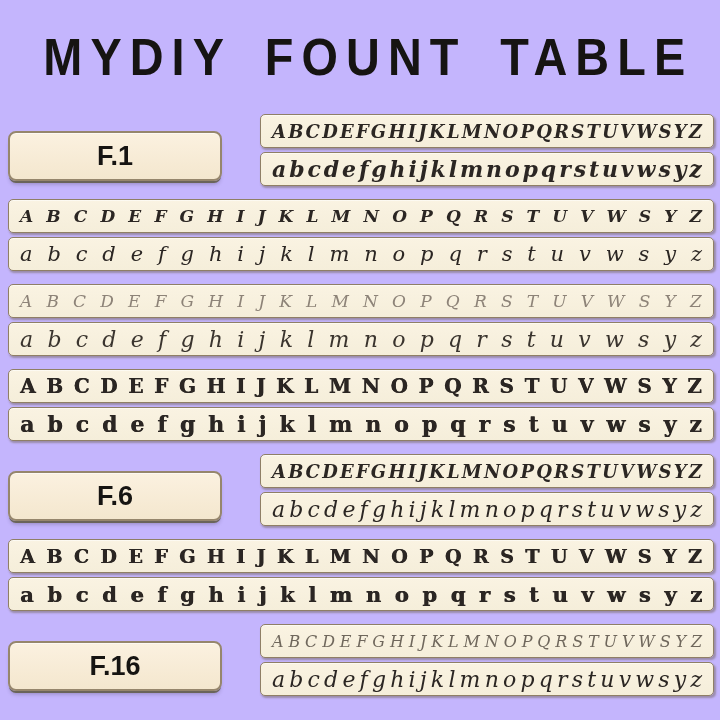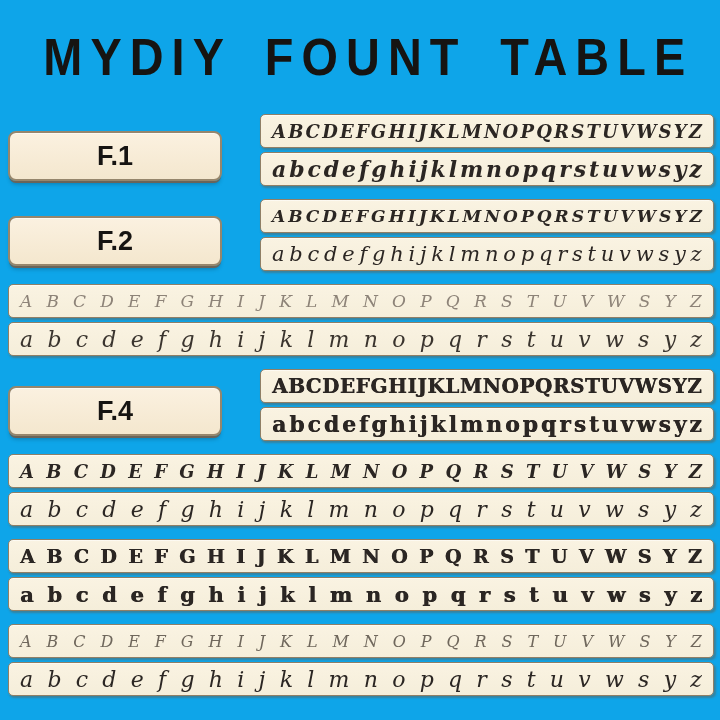--- a/index.html
+++ b/index.html
@@ -1,21 +1,21 @@
 <!DOCTYPE html>
 <html><head>
 <meta charset="utf-8">
 <style>
   html, body { margin: 0; padding: 0; background: #ffffff; }
   .page {
     width: 720px; height: 720px;
     box-sizing: border-box;
     padding: 0 6px 0 8px;
     overflow: hidden;
-    background: #0ea5e9;
+    background: #c4b5fd;
     font-family: "Liberation Sans", sans-serif;
     position: relative;
   }
   .title {
     margin: 0;
     padding-top: 26px;
     height: 62px;
     text-align: center;
     font-family: "Liberation Sans", sans-serif;
     font-weight: 700;
@@ -178,21 +178,20 @@
             <span>v</span>
             <span>w</span>
             <span>s</span>
             <span>y</span>
             <span>z</span>
           </div>
       </div>
     </div>
 
     <div class="row style-ornate">
-      <button class="label-btn">F.2</button>
       <div class="strips">
         <div class="strip up">
             <span>A</span>
             <span>B</span>
             <span>C</span>
             <span>D</span>
             <span>E</span>
             <span>F</span>
             <span>G</span>
             <span>H</span>
@@ -301,21 +300,20 @@
             <span>v</span>
             <span>w</span>
             <span>s</span>
             <span>y</span>
             <span>z</span>
           </div>
       </div>
     </div>
 
     <div class="row style-serif-bold">
-      <button class="label-btn">F.4</button>
       <div class="strips">
         <div class="strip up">
             <span>A</span>
             <span>B</span>
             <span>C</span>
             <span>D</span>
             <span>E</span>
             <span>F</span>
             <span>G</span>
             <span>H</span>
@@ -363,20 +361,21 @@
             <span>v</span>
             <span>w</span>
             <span>s</span>
             <span>y</span>
             <span>z</span>
           </div>
       </div>
     </div>
 
     <div class="row style-script-medium">
+      <button class="label-btn">F.6</button>
       <div class="strips">
         <div class="strip up">
             <span>A</span>
             <span>B</span>
             <span>C</span>
             <span>D</span>
             <span>E</span>
             <span>F</span>
             <span>G</span>
             <span>H</span>
@@ -485,20 +484,21 @@
             <span>v</span>
             <span>w</span>
             <span>s</span>
             <span>y</span>
             <span>z</span>
           </div>
       </div>
     </div>
 
     <div class="row style-calligraphy">
+      <button class="label-btn">F.16</button>
       <div class="strips">
         <div class="strip up">
             <span>A</span>
             <span>B</span>
             <span>C</span>
             <span>D</span>
             <span>E</span>
             <span>F</span>
             <span>G</span>
             <span>H</span>

